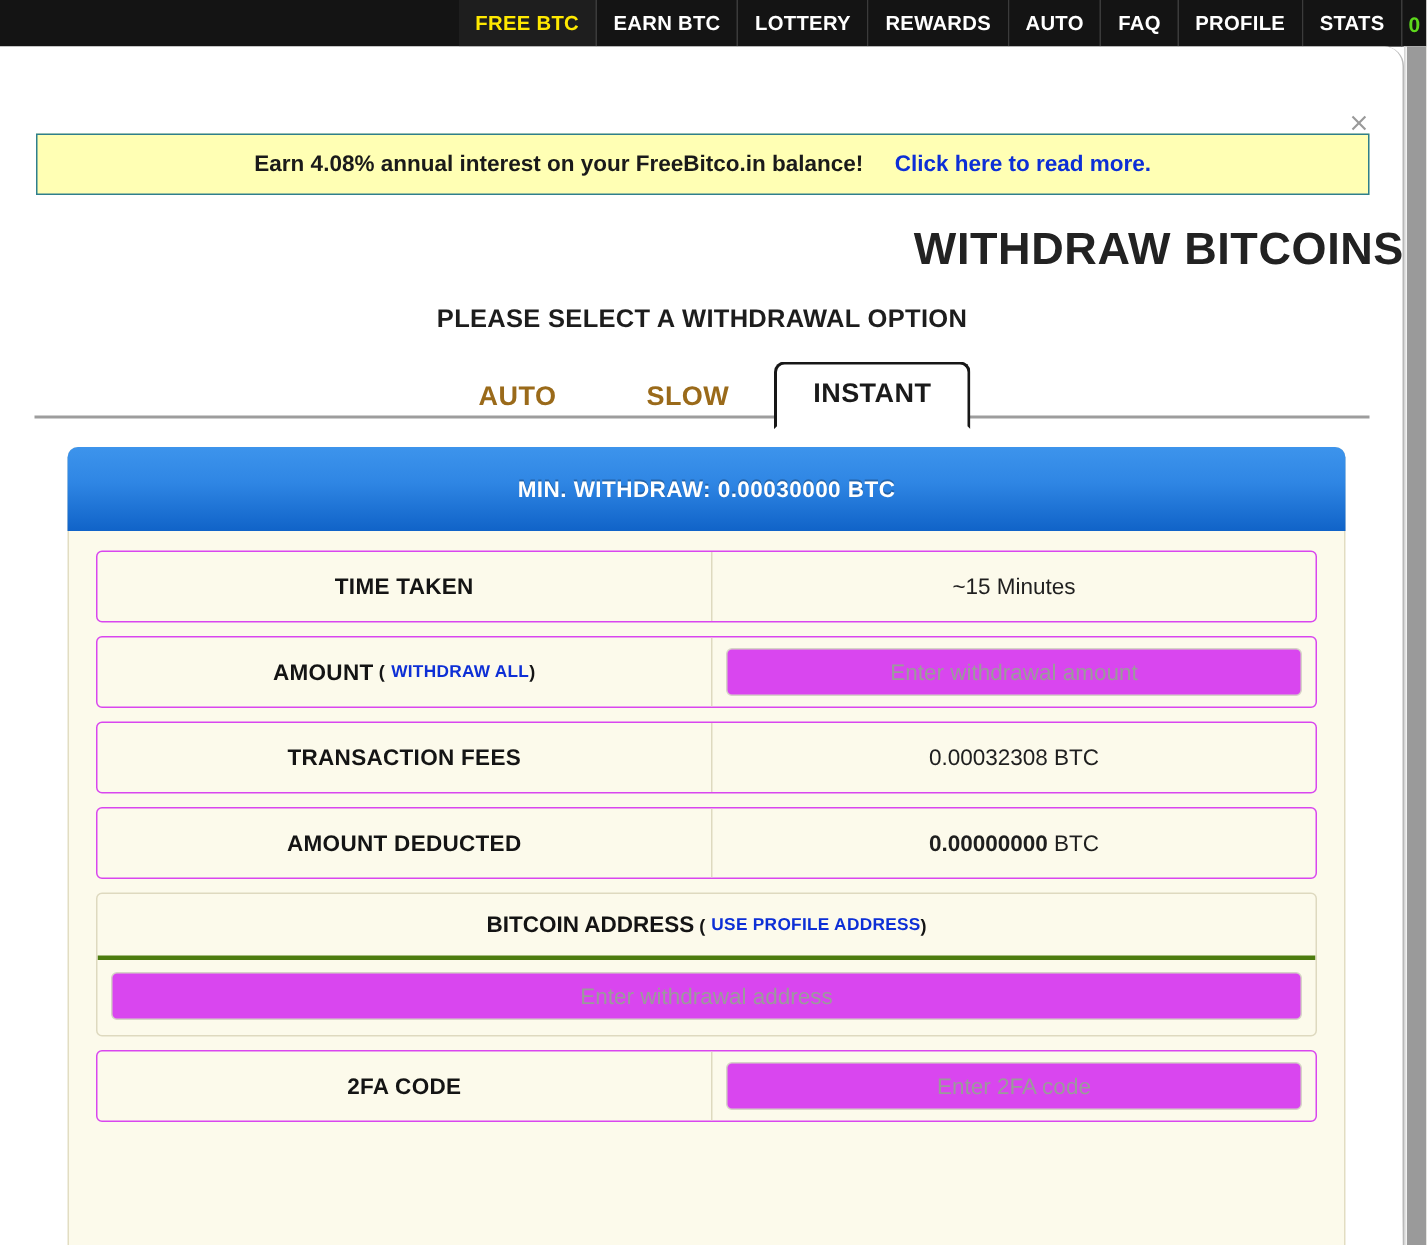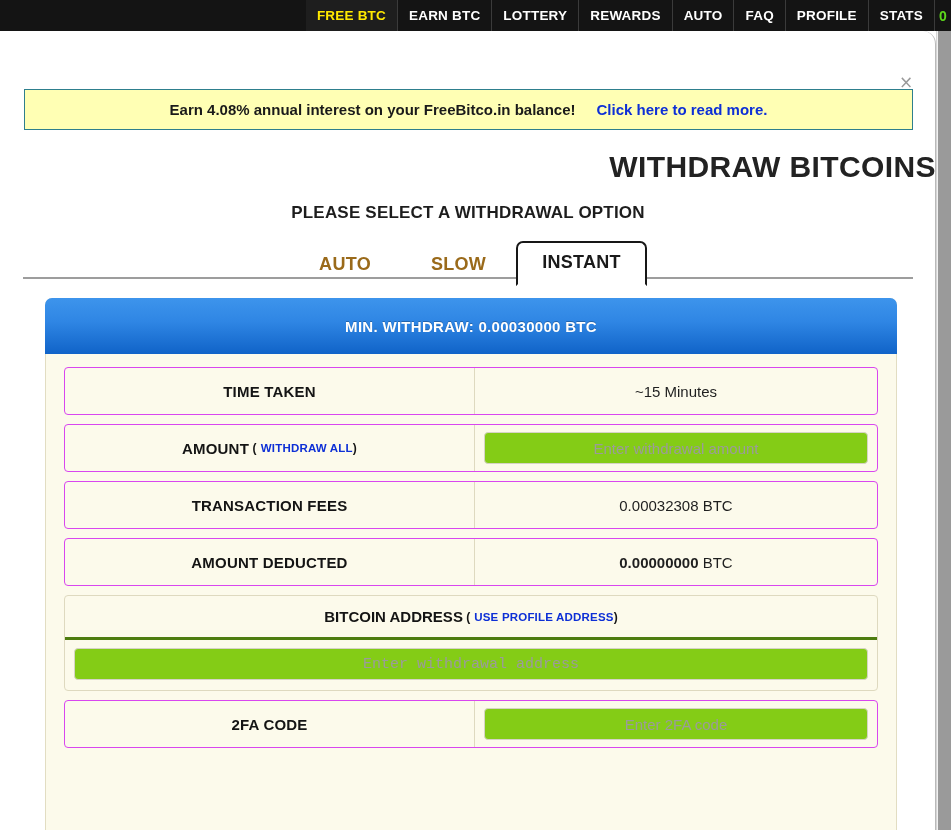--- a/index.html
+++ b/index.html
@@ -263,32 +263,32 @@
     border-bottom: 3px solid #4d7c0f;
   }
   .stack-body {
     padding: 8px 9px 10px 9px;
   }
 
   
   .txt {
     width: 100%;
     height: 32px;
-    background: #84cc16;
+    background: #d946ef;
     border: 1px solid #d6d3c6;
     border-radius: 4px;
     font-family: "Liberation Sans", sans-serif;
     font-size: 15px;
     color: #222222;
     text-align: center;
     outline: none;
     padding: 0 6px;
   }
   .txt::placeholder { color: #9b9b9b; }
-  .addr-input { height: 32px; font-family: Liberation Mono, monospace; }
+  .addr-input { height: 32px; }
 
   
   .btn-wrap {
     display: flex;
     justify-content: center;
     margin-top: 19px;
   }
   .btn-withdraw {
     width: 122px;
     height: 52px;

